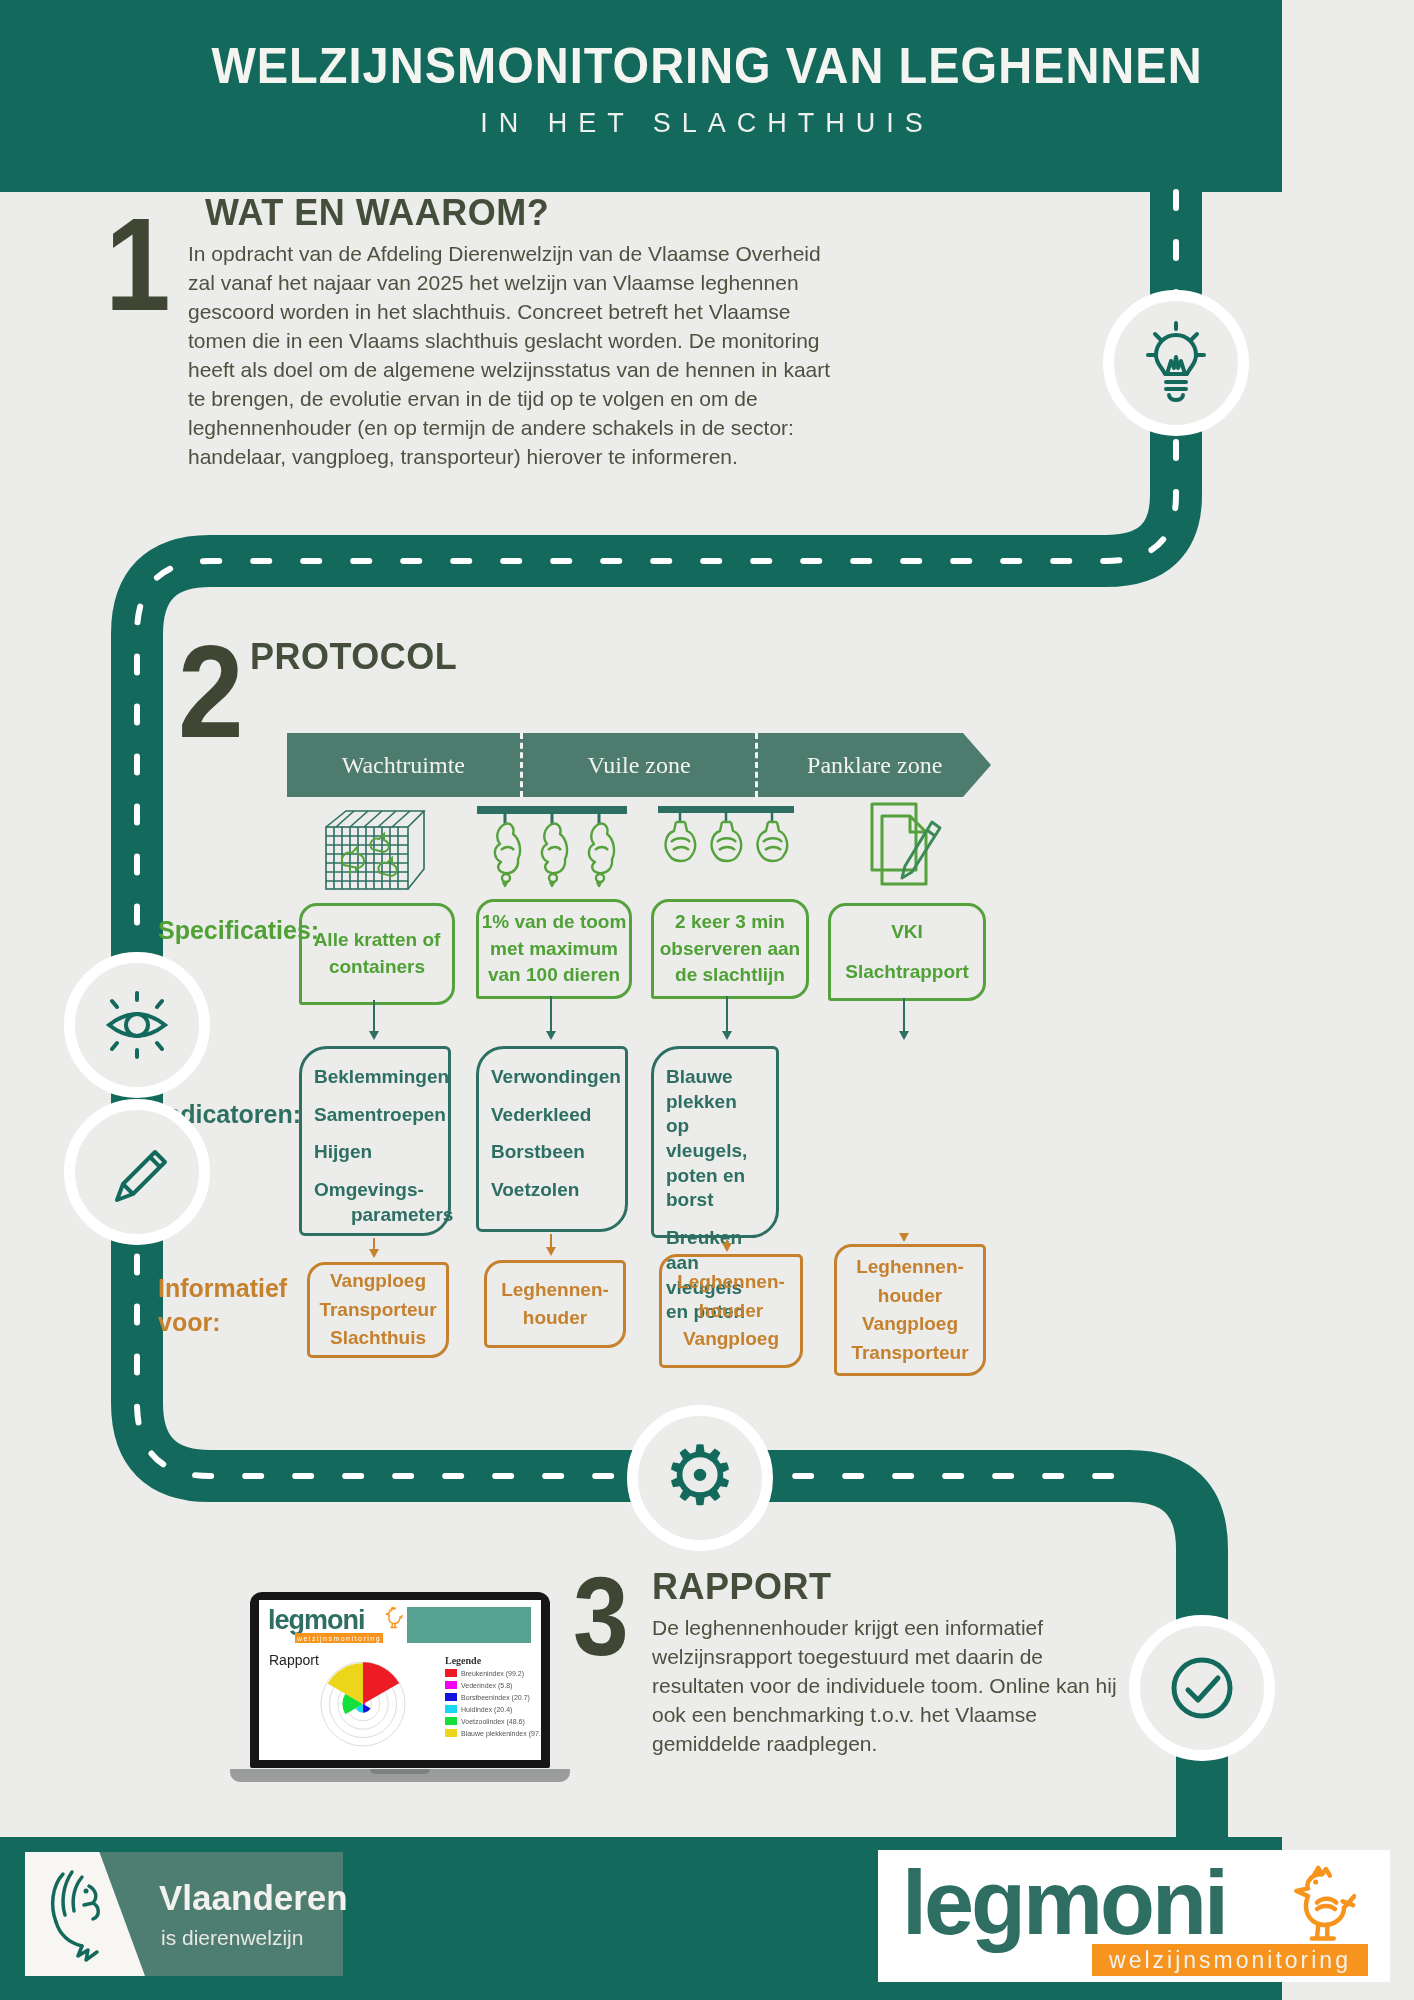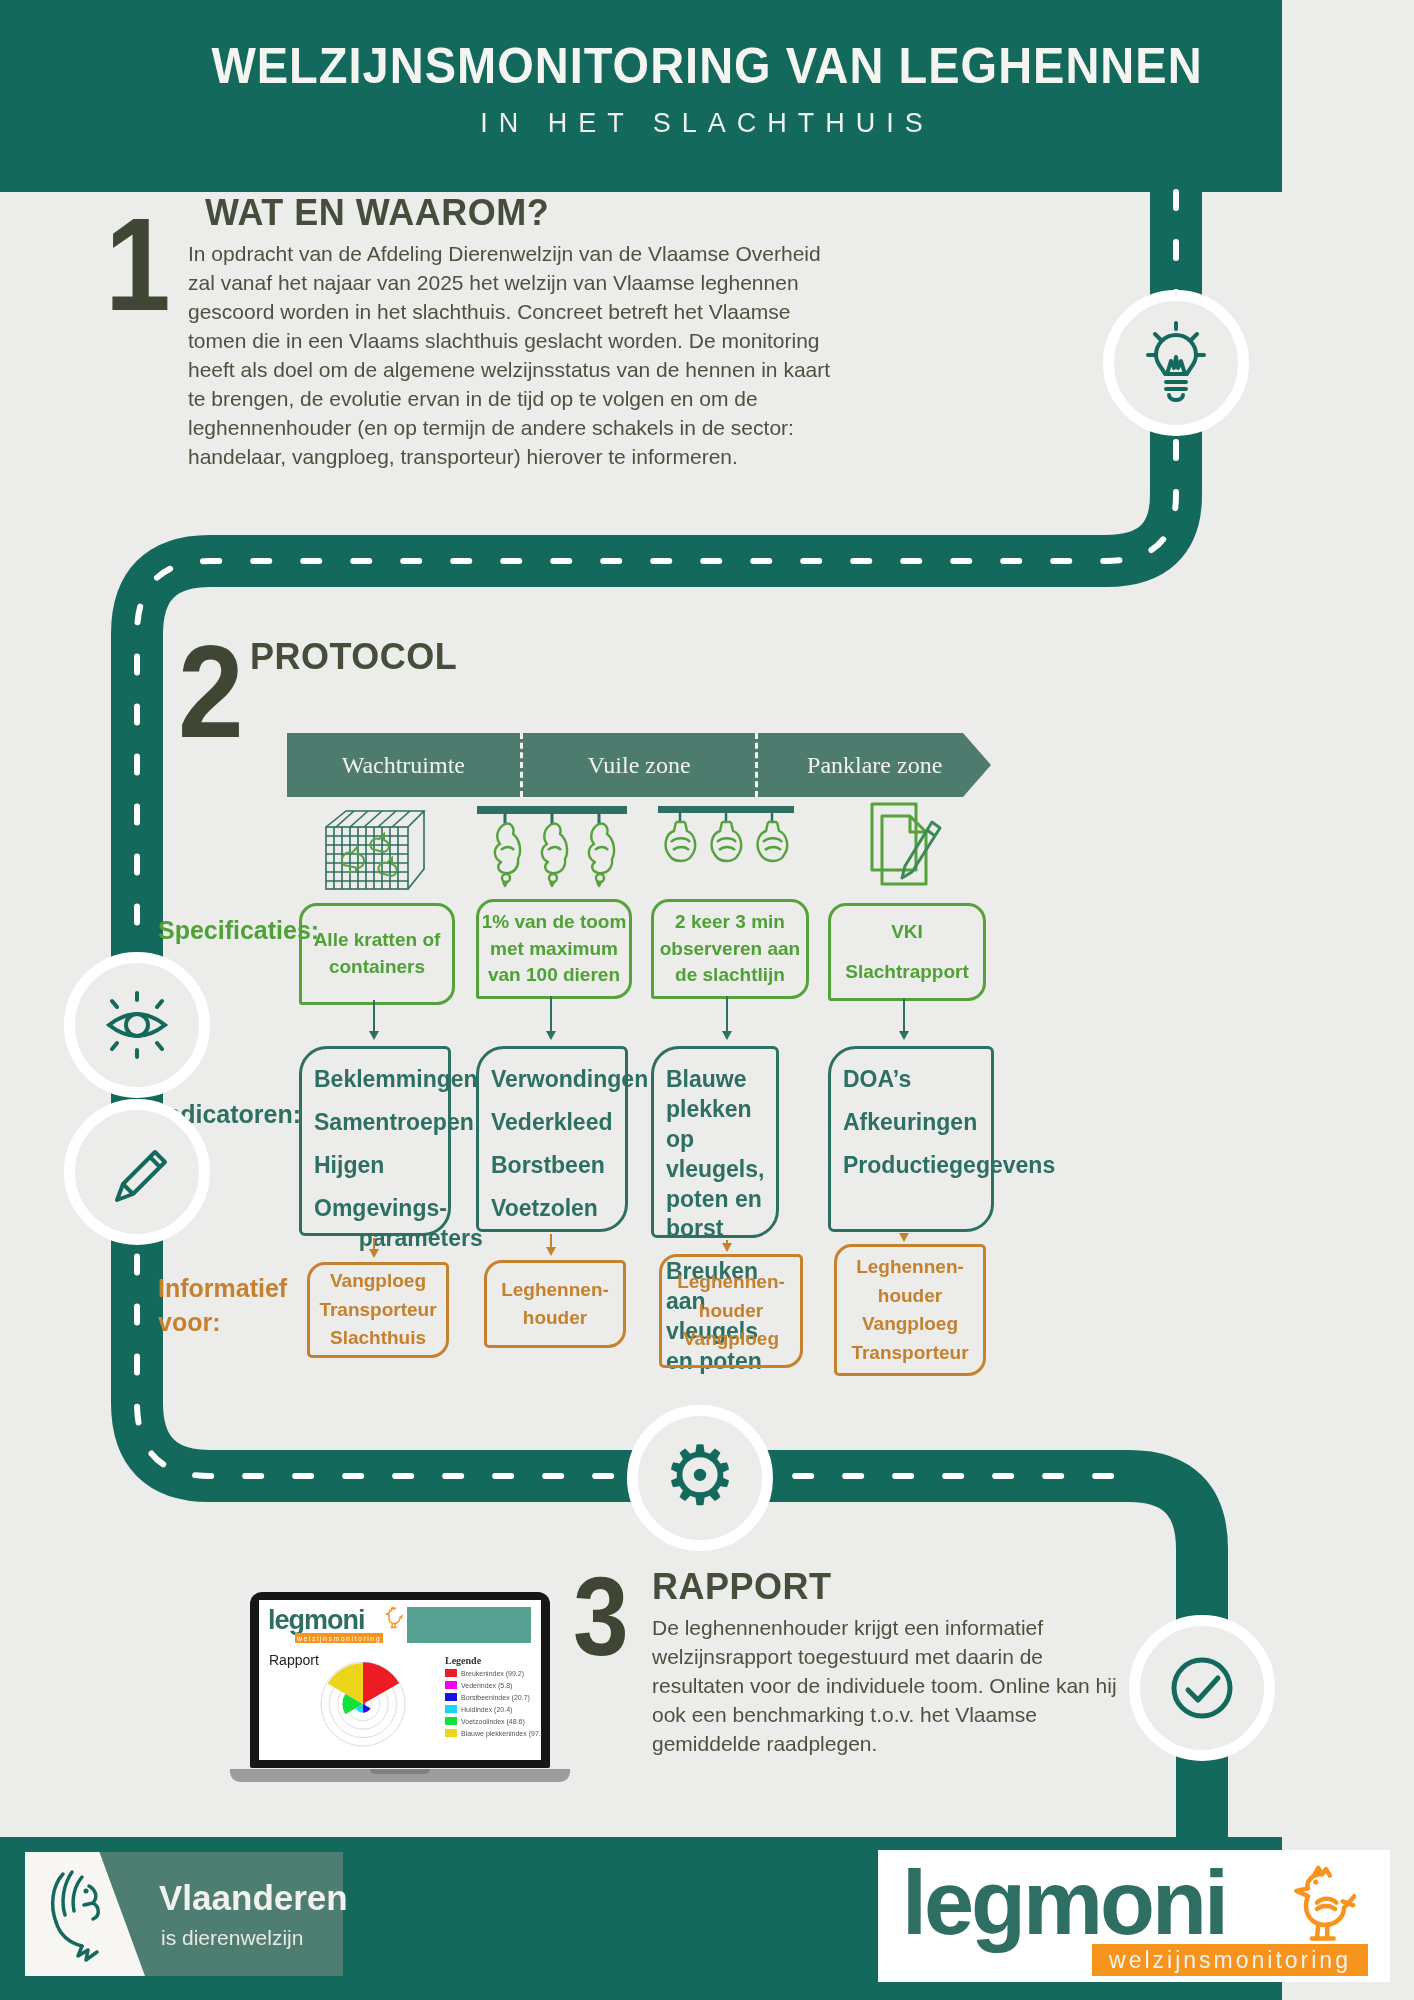--- a/index.html
+++ b/index.html
@@ -31,21 +31,21 @@
              background:#4d7c6e;clip-path:polygon(0 0,calc(100% - 28px) 0,100% 50%,calc(100% - 28px) 100%,0 100%);}
   .zone-cell{flex:1;display:flex;align-items:center;justify-content:center;color:#f2f3f0;font-size:24px;font-family:Liberation Serif, serif;}
   .zone-cell + .zone-cell{border-left:3px dashed rgba(255,255,255,.92);}
 
   
   .spec-box{position:absolute;z-index:2;border:3.5px solid #55a23c;color:#4fa136;border-radius:18px 18px 18px 3px;
             display:flex;align-items:center;justify-content:center;text-align:center;font-weight:700;font-size:19px;
             white-space:pre-line;line-height:1.42;}
   .spec-box.wide-gap{line-height:2.1;}
   .ind-box{position:absolute;z-index:2;border:3.5px solid #2d6f62;color:#2d6f62;border-radius:28px 6px 28px 6px;
-           padding:16px 12px;font-weight:700;font-size:23px;box-sizing:border-box;}
+           padding:16px 12px;font-weight:700;font-size:19px;box-sizing:border-box;}
   .ind-item{white-space:pre-line;margin-bottom:13px;line-height:1.3;}
   .ind-item:last-child{margin-bottom:0;}
   .info-box{position:absolute;z-index:2;border:3.5px solid #c5812d;color:#c5812d;border-radius:18px 5px 18px 5px;
             display:flex;align-items:center;justify-content:center;text-align:center;font-weight:700;font-size:19px;
             white-space:pre-line;line-height:1.5;}
   .row-label{position:absolute;z-index:2;font-weight:700;font-size:25px;white-space:pre-line;line-height:1.35;}
   .lab-green{color:#4fa136;} .lab-teal{color:#2d6f62;} .lab-orange{color:#c5812d;}
 
   .varrow{position:absolute;z-index:2;width:0;border-left:2.5px solid #2d6f62;}
   .varrow::after{content:"";position:absolute;left:-6.5px;bottom:-9px;border:5px solid transparent;border-top:9px solid #2d6f62;}
@@ -271,25 +271,20 @@
     <div class="ind-item">Borstbeen</div>
     <div class="ind-item">Voetzolen</div>
   </div>
   <div class="ind-box" style="left:651px;top:1046px;width:128px;height:192px;">
     <div class="ind-item">Blauwe plekken op
 vleugels, poten en
 borst</div>
     <div class="ind-item">Breuken aan
 vleugels en poten</div>
   </div>
-  <div class="ind-box" style="left:828px;top:1046px;width:166px;height:186px;">
-    <div class="ind-item">DOA’s</div>
-    <div class="ind-item">Afkeuringen</div>
-    <div class="ind-item">Productiegegevens</div>
-  </div>
 
   <div class="varrow orange" style="left:373px;top:1238px;height:16px;"></div>
   <div class="varrow orange" style="left:550px;top:1234px;height:18px;"></div>
   <div class="varrow orange" style="left:726px;top:1240px;height:8px;"></div>
   <div class="varrow orange" style="left:903px;top:1234px;height:4px;"></div>
 
   <div class="info-box" style="left:307px;top:1262px;width:136px;height:90px;">Vangploeg
 Transporteur
 Slachthuis</div>
   <div class="info-box" style="left:484px;top:1260px;width:136px;height:82px;">Leghennen-

